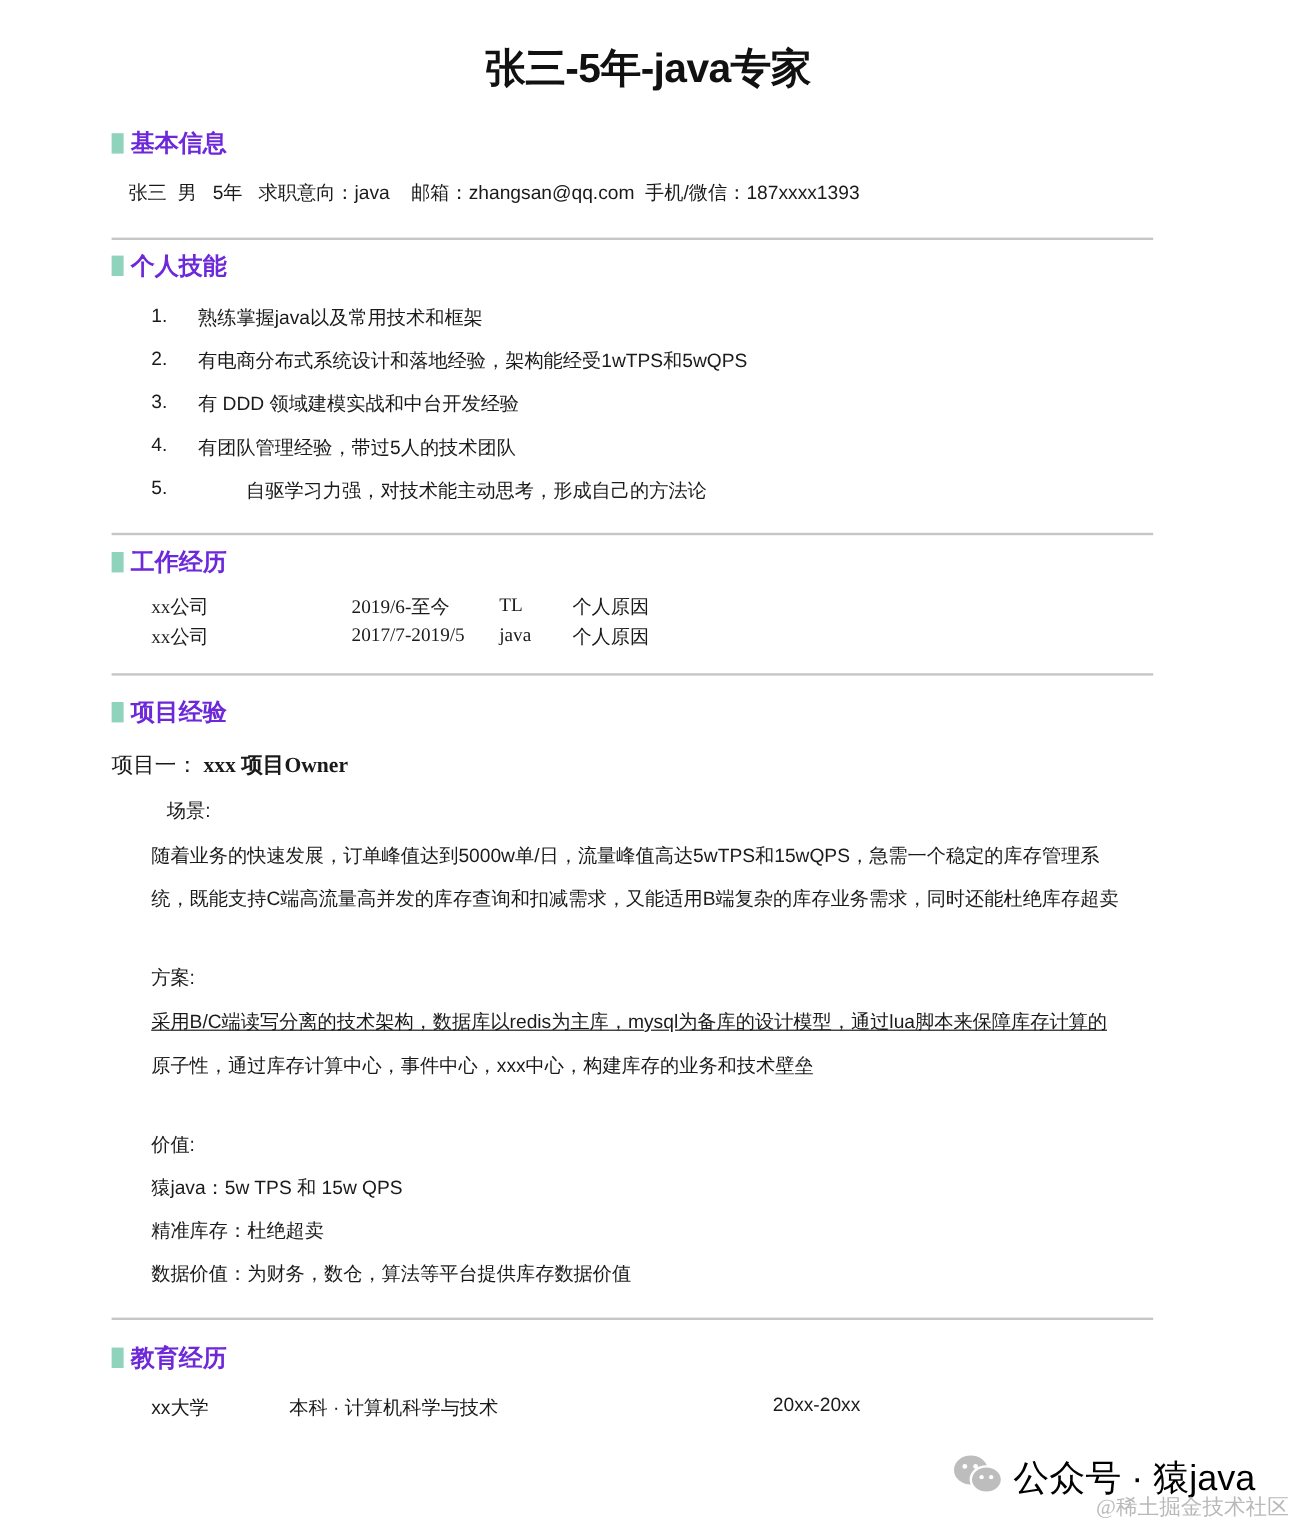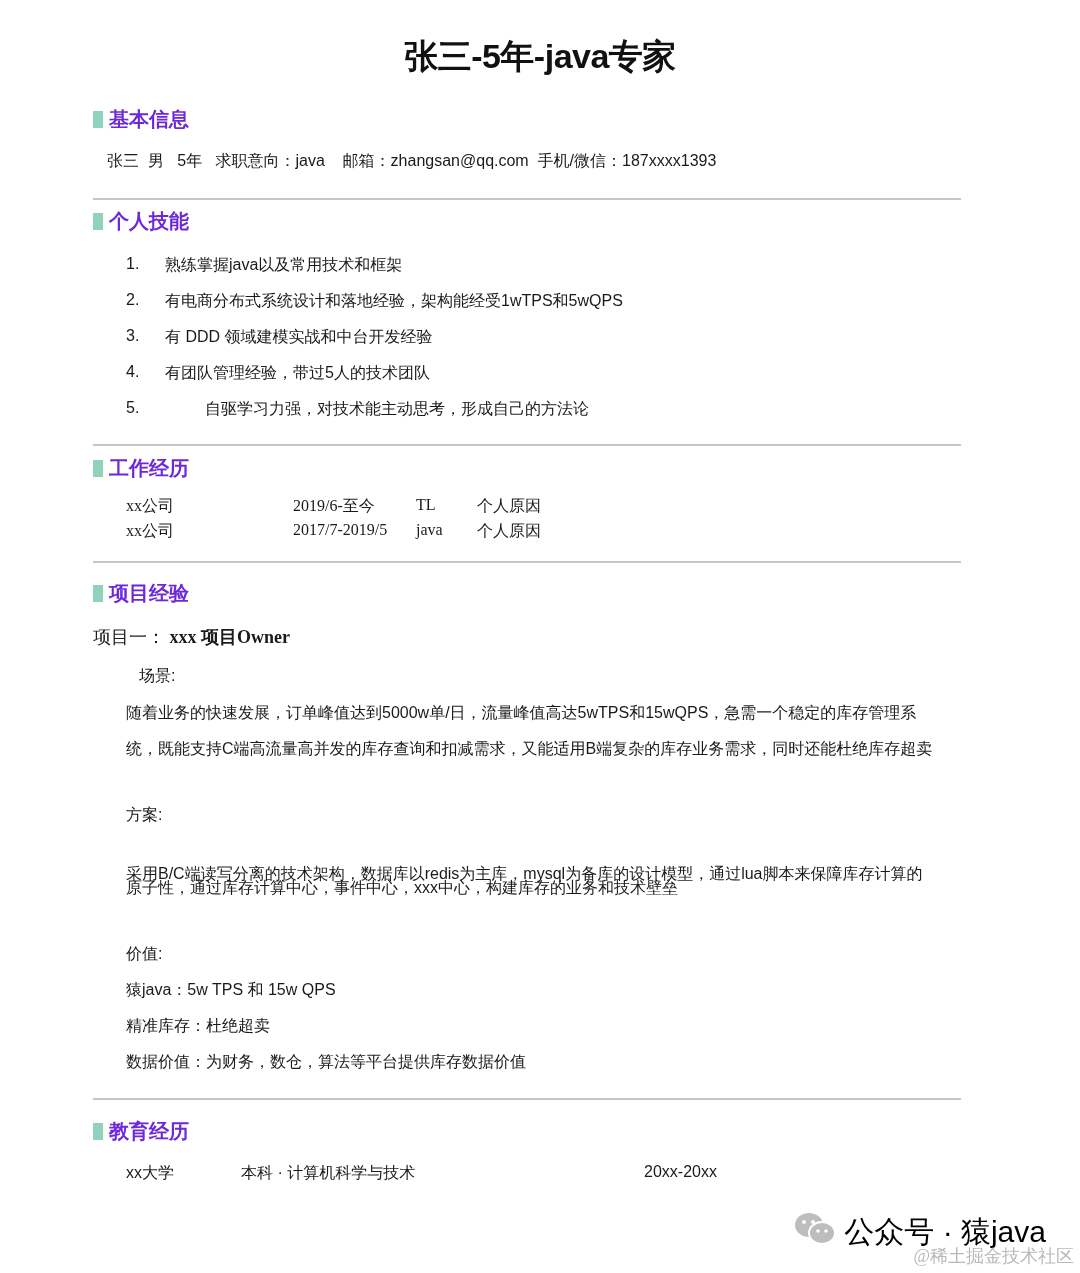--- a/index.html
+++ b/index.html
@@ -78,21 +78,21 @@
 <div class="abs proj-title serif">
   <span>项目一：</span>
   <b>xxx 项目Owner</b>
 </div>
 
 <div class="abs body-text" style="left:126px; top:666px;margin-left:13px;">场景:</div>
 <div class="abs body-text" style="left:126px; top:703px;">随着业务的快速发展，订单峰值达到5000w单/日，流量峰值高达5wTPS和15wQPS，急需一个稳定的库存管理系</div>
 <div class="abs body-text" style="left:126px; top:739px;">统，既能支持C端高流量高并发的库存查询和扣减需求，又能适用B端复杂的库存业务需求，同时还能杜绝库存超卖</div>
 
 <div class="abs body-text" style="left:126px; top:805px;">方案:</div>
-<div class="abs body-text" style="left:126px; top:864px;">采用B/C端读写分离的技术架构，数据库以redis为主库，mysql为备库的设计模型，通过lua脚本来保障库存计算的</div>
+<div class="abs body-text" style="left:126px; top:842px;text-decoration:underline;">采用B/C端读写分离的技术架构，数据库以redis为主库，mysql为备库的设计模型，通过lua脚本来保障库存计算的</div>
 <div class="abs body-text" style="left:126px; top:878px;">原子性，通过库存计算中心，事件中心，xxx中心，构建库存的业务和技术壁垒</div>
 
 <div class="abs body-text" style="left:126px; top:944px;">价值:</div>
 <div class="abs body-text" style="left:126px; top:980px;">猿java：5w TPS 和 15w QPS</div>
 <div class="abs body-text" style="left:126px; top:1016px;">精准库存：杜绝超卖</div>
 <div class="abs body-text" style="left:126px; top:1052px;">数据价值：为财务，数仓，算法等平台提供库存数据价值</div>
 
 <div class="abs divider" style="top:1098px;"></div>
 
 <div class="abs sec-head" style="top:1118px;">

